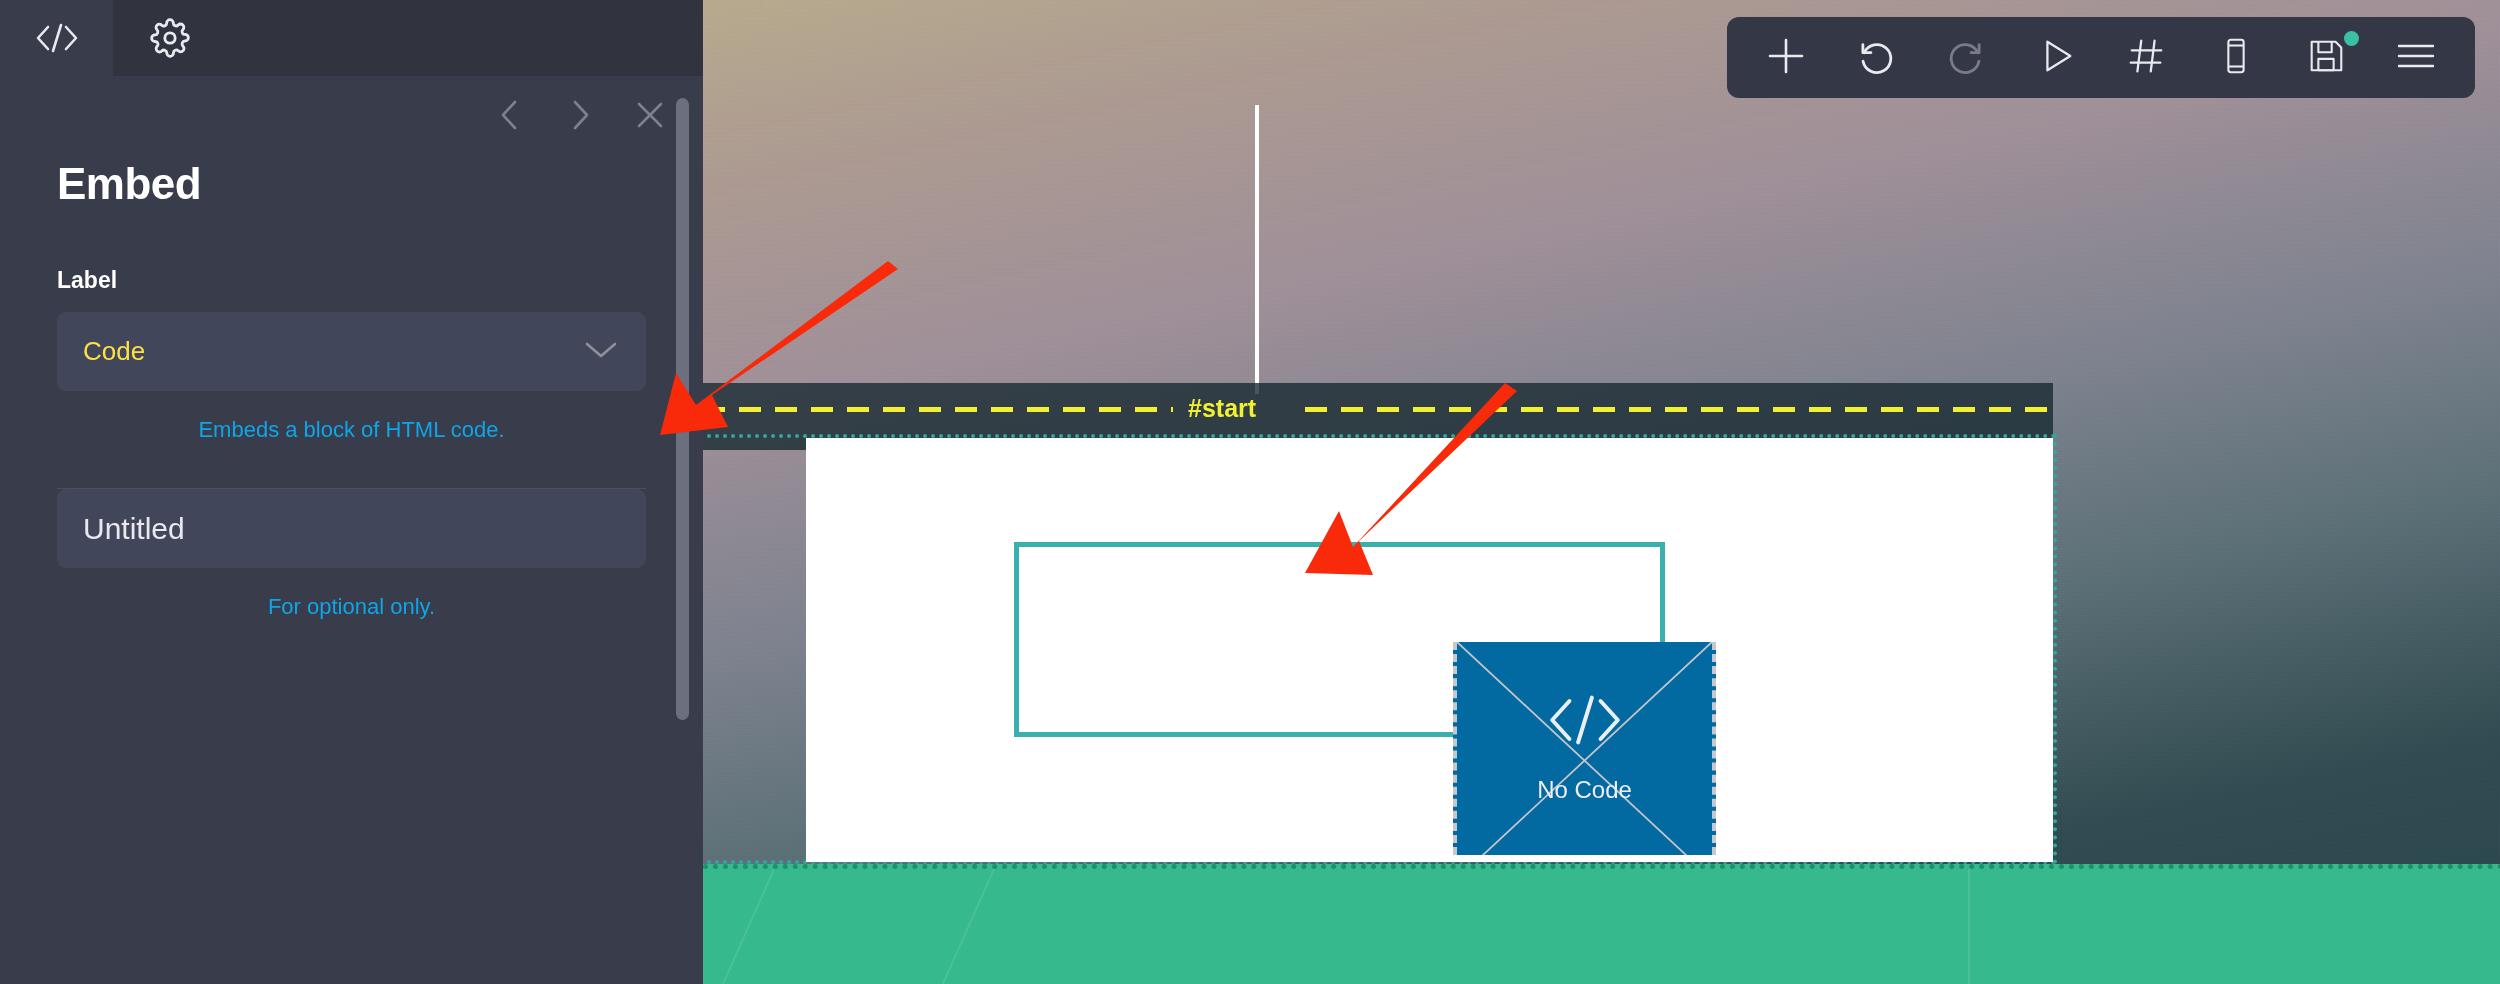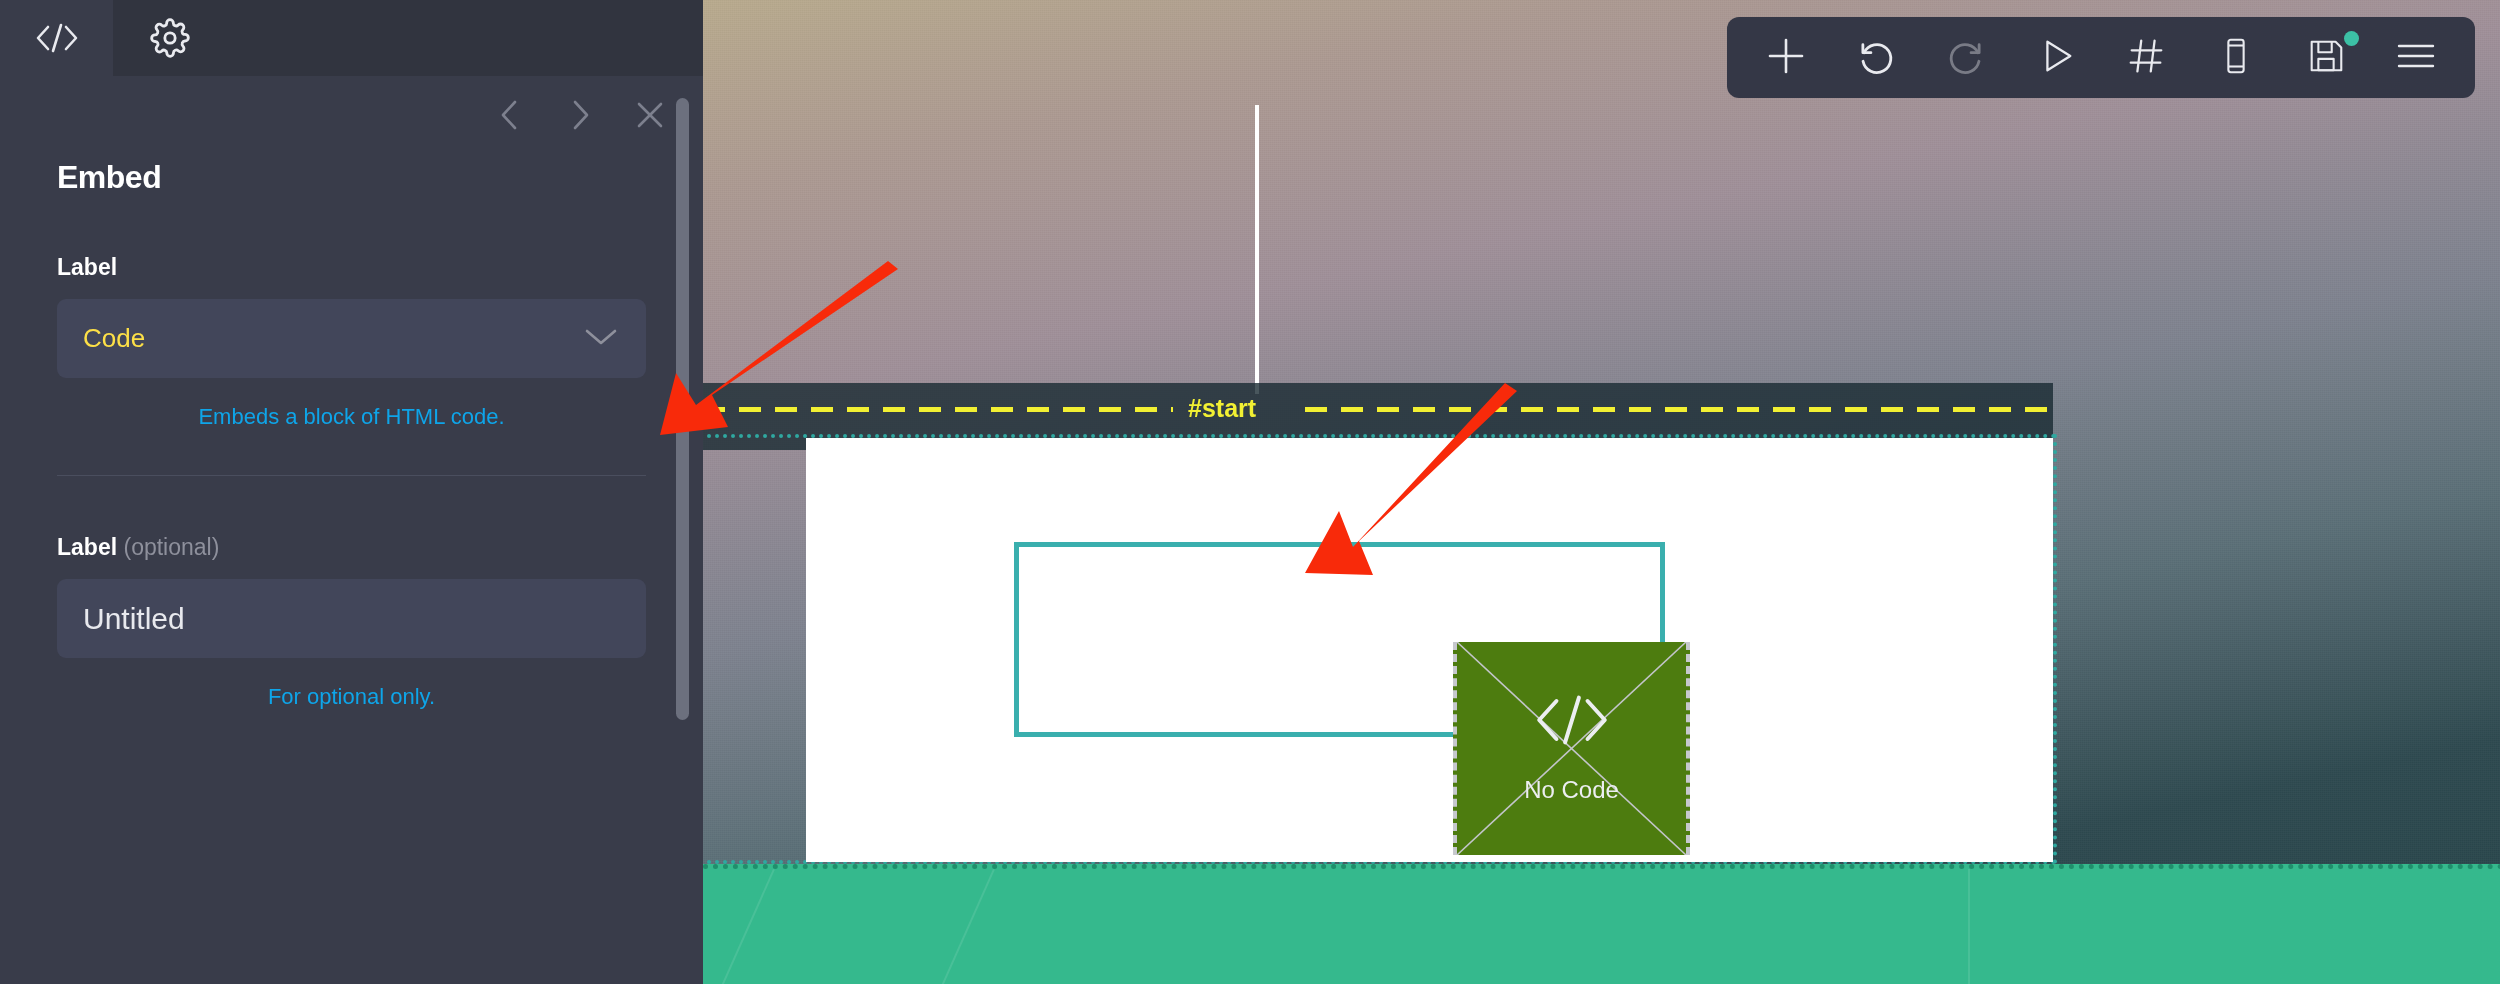--- a/index.html
+++ b/index.html
@@ -62,21 +62,21 @@
     cursor: pointer;
   }
 
   #panel-scroll {
     position: relative;
     height: 908px;
     padding: 0 57px;
   }
 
   #panel-title {
-    font-size: 32px;
+    font-size: 44px;
     font-weight: bold;
     color: #ffffff;
     letter-spacing: -0.5px;
     margin-top: 83px;
   }
 
   .field-label {
     font-size: 23px;
     font-weight: bold;
     color: #ffffff;
@@ -244,23 +244,23 @@
     height: 195px;
     border: 5px solid #3aafae;
     z-index: 5;
   }
 
   
   #nocode {
     position: absolute;
     left: 434px;
     top: 95px;
-    width: 237px;
+    width: 263px;
     height: 213px;
-    background: #4d7c0f;
+    background: #0369a1;
     border-left: 4px dashed #c6c8cd;
     border-right: 4px dashed #c6c8cd;
     z-index: 6;
     display: flex;
     flex-direction: column;
     align-items: center;
     justify-content: center;
     overflow: hidden;
   }
   #nocode .xcross {
@@ -394,24 +394,20 @@
           <svg width="34" height="20" viewBox="0 0 34 20" fill="none" stroke="#8e909c" stroke-width="2.6" stroke-linecap="round" stroke-linejoin="round">
             <polyline points="3,4 17,16 31,4"></polyline>
           </svg>
         </span>
       </div>
 
       <div class="helper">Embeds a block of HTML code.</div>
 
       <div class="divider"></div>
 
-      <div class="field-label">
-        <span>Label</span>
-        <span class="optional">(optional)</span>
-      </div>
 
       <div class="input-box">
         <span class="value">Untitled</span>
       </div>
 
       <div class="helper">For optional only.</div>
     </div>
 
     <div id="sb-track"></div>
   </aside>

